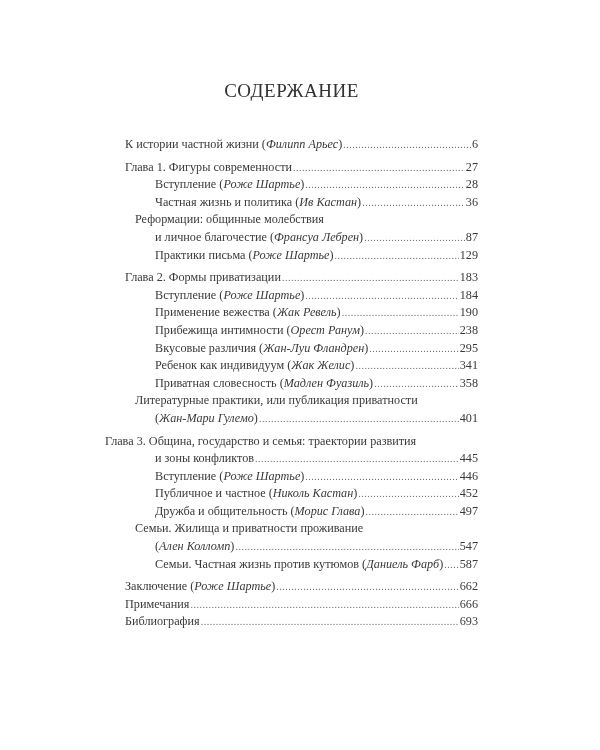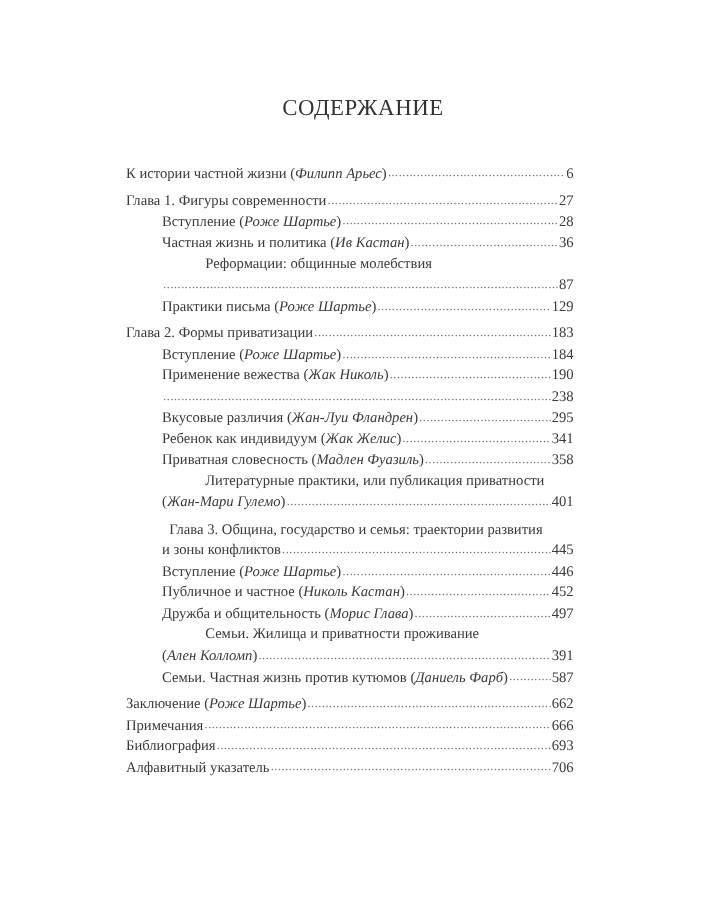--- a/index.html
+++ b/index.html
@@ -3,35 +3,35 @@
 <meta charset="utf-8">
 <style>
   html, body { margin: 0; padding: 0; }
   body {
     width: 600px; height: 750px; background: #ffffff;
     font-family: "Liberation Serif", "DejaVu Serif", serif;
     color: #3a3a3a; position: relative; overflow: hidden;
   }
   .page { position: absolute; left: 105px; top: 0; width: 373px; }
   .title {
-    position: absolute; left: 11px; width: 373px; top: 80px;
+    position: absolute; left: 0; width: 373px; top: 80px;
     text-align: center; font-size: 19px; letter-spacing: 0.5px; color: #333;
   }
   .toc { position: absolute; left: 0; top: 136px; width: 373px; font-size: 12.2px; }
   .group { margin-bottom: 5px; }
-  .entry { display: flex; align-items: flex-start; line-height: 17.6px; }
+  .entry { display: flex; align-items: flex-start; line-height: 17.6px; margin-left: 20px; }
   .entry.sub { padding-left: 30px; }
   .entry .txt { white-space: nowrap; }
   .entry .dots {
     flex: 1; overflow: hidden; white-space: nowrap; margin: 0 1px;
     color: #6a6a6a; font-size: 10px; letter-spacing: 0.5px;
   }
   .entry .dots::after { content: "......................................................................................................................................................................."; }
   .entry .pg { white-space: nowrap; }
-  .line { line-height: 17.6px; white-space: nowrap; margin-left: 36px; }
+  .line { line-height: 17.6px; white-space: nowrap; }
   .line.sub { padding-left: 30px; }
   .author { font-style: italic; }
 </style>
 </head>
 <body>
 
 <div class="page">
   <div class="title">СОДЕРЖАНИЕ</div>
 
   <div class="toc">
@@ -55,20 +55,21 @@
         <span class="dots"></span>
         <span class="pg">28</span>
       </div>
       <div class="entry sub">
         <span class="txt"><span>Частная жизнь и политика (</span><span class="author">Ив Кастан</span><span>)</span></span>
         <span class="dots"></span>
         <span class="pg">36</span>
       </div>
       <div class="line sub">Реформации: общинные молебствия</div>
       <div class="entry sub">
+        <span class="txt"><span>и личное благочестие (</span><span class="author">Франсуа Лебрен</span><span>)</span></span>
         <span class="dots"></span>
         <span class="pg">87</span>
       </div>
       <div class="entry sub">
         <span class="txt"><span>Практики письма (</span><span class="author">Роже Шартье</span><span>)</span></span>
         <span class="dots"></span>
         <span class="pg">129</span>
       </div>
     </div>
 
@@ -77,25 +78,26 @@
         <span class="txt">Глава 2. Формы приватизации</span>
         <span class="dots"></span>
         <span class="pg">183</span>
       </div>
       <div class="entry sub">
         <span class="txt"><span>Вступление (</span><span class="author">Роже Шартье</span><span>)</span></span>
         <span class="dots"></span>
         <span class="pg">184</span>
       </div>
       <div class="entry sub">
-        <span class="txt"><span>Применение вежества (</span><span class="author">Жак Николь</span><span>)</span></span>
+        <span class="txt"><span>Применение вежества (</span><span class="author">Жак Ревель</span><span>)</span></span>
         <span class="dots"></span>
         <span class="pg">190</span>
       </div>
       <div class="entry sub">
+        <span class="txt"><span>Прибежища интимности (</span><span class="author">Орест Ранум</span><span>)</span></span>
         <span class="dots"></span>
         <span class="pg">238</span>
       </div>
       <div class="entry sub">
         <span class="txt"><span>Вкусовые различия (</span><span class="author">Жан-Луи Фландрен</span><span>)</span></span>
         <span class="dots"></span>
         <span class="pg">295</span>
       </div>
       <div class="entry sub">
         <span class="txt"><span>Ребенок как индивидуум (</span><span class="author">Жак Желис</span><span>)</span></span>
@@ -134,21 +136,21 @@
       </div>
       <div class="entry sub">
         <span class="txt"><span>Дружба и общительность (</span><span class="author">Морис Глава</span><span>)</span></span>
         <span class="dots"></span>
         <span class="pg">497</span>
       </div>
       <div class="line sub">Семьи. Жилища и приватности проживание</div>
       <div class="entry sub">
         <span class="txt"><span>(</span><span class="author">Ален Колломп</span><span>)</span></span>
         <span class="dots"></span>
-        <span class="pg">391</span>
+        <span class="pg">547</span>
       </div>
       <div class="entry sub">
         <span class="txt"><span>Семьи. Частная жизнь против кутюмов (</span><span class="author">Даниель Фарб</span><span>)</span></span>
         <span class="dots"></span>
         <span class="pg">587</span>
       </div>
     </div>
 
     <div class="group">
       <div class="entry">
@@ -159,21 +161,16 @@
       <div class="entry">
         <span class="txt">Примечания</span>
         <span class="dots"></span>
         <span class="pg">666</span>
       </div>
       <div class="entry">
         <span class="txt">Библиография</span>
         <span class="dots"></span>
         <span class="pg">693</span>
       </div>
-      <div class="entry">
-        <span class="txt">Алфавитный указатель</span>
-        <span class="dots"></span>
-        <span class="pg">706</span>
-      </div>
     </div>
 
   </div>
 </div>
 
 </body></html>

